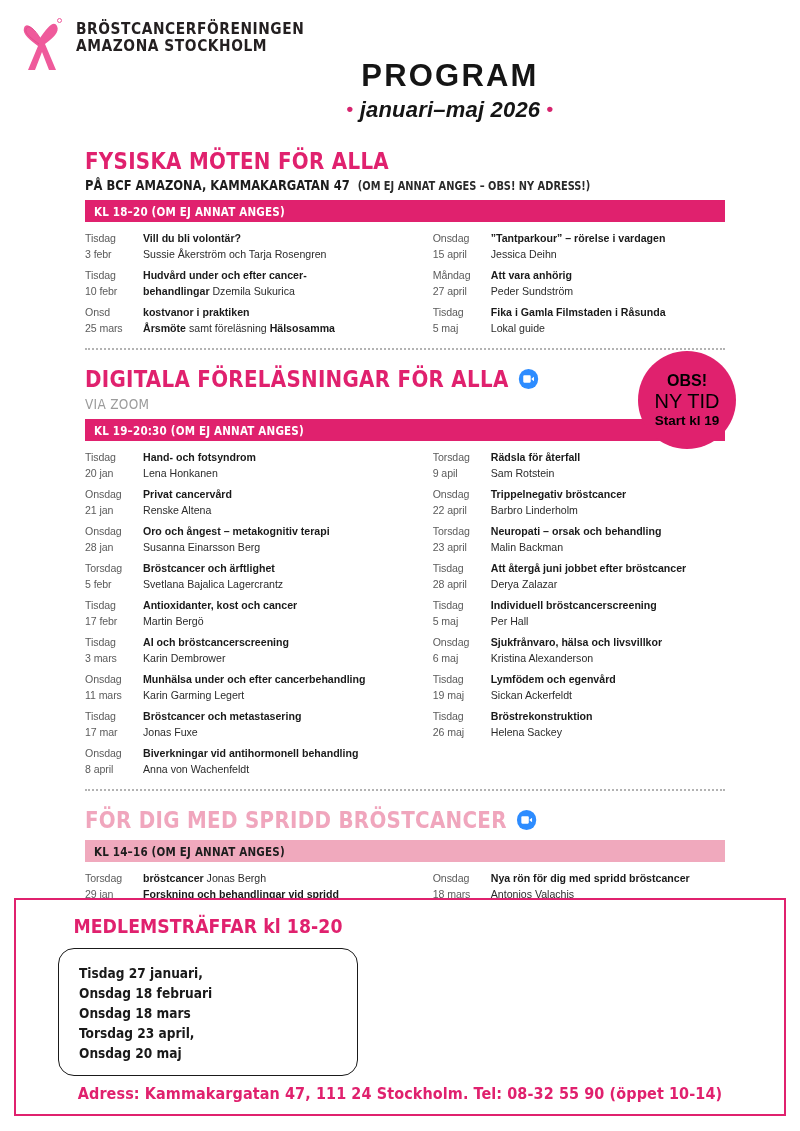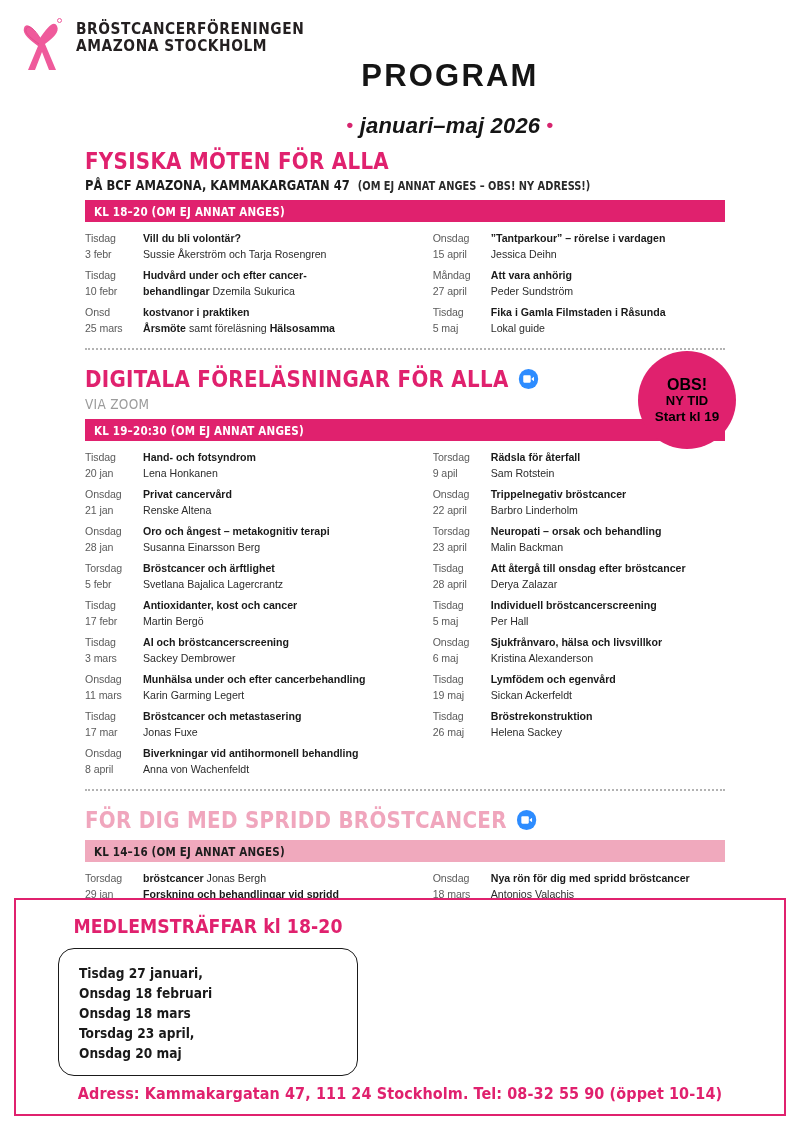--- a/index.html
+++ b/index.html
@@ -21,21 +21,21 @@
   .org-name div {
     font-family: "DejaVu Sans Condensed", "Liberation Sans Narrow", "Liberation Sans", sans-serif;
     font-weight: 700; font-size: 16.5px; letter-spacing: .6px; color: #231f20;
     transform: scaleX(.93); transform-origin: left center;
   }
   .title-block { position: absolute; left: 300px; top: 58px; width: 300px; text-align: center; }
   .program-title {
     font-size: 31px; font-weight: 700; letter-spacing: 2.2px; color: #151515;
   }
   .program-sub {
-    margin-top: 19px; font-size: 22px; font-weight: 700; font-style: italic;
+    margin-top: 3px; font-size: 22px; font-weight: 700; font-style: italic;
     letter-spacing: .2px; color: #151515;
   }
   .program-sub .dot { color: #d6246e; font-style: normal; font-size: 19px; vertical-align: 2px; }
 
   
   .section { padding: 0 75px 0 85px; }
   .sec-title {
     font-family: "DejaVu Sans Condensed", "Liberation Sans Narrow", "Liberation Sans", sans-serif;
     font-weight: 700; font-size: 23px; letter-spacing: .3px; color: #e0216e;
     display: flex; align-items: center; gap: 10px;
@@ -83,21 +83,21 @@
 
   
   .obs-badge {
     position: absolute; right: 64px; top: 351px;
     width: 98px; height: 98px; border-radius: 50%;
     background: #e0216e; color: #000000; z-index: 5;
     display: flex; flex-direction: column; align-items: center; justify-content: center;
     line-height: 1.13; text-align: center;
   }
   .obs-badge .l1 { font-size: 16px; font-weight: 700; }
-  .obs-badge .l2 { font-size: 13px; font-weight: 700; }
+  .obs-badge .l2 { font-size: 20px; font-weight: 400; }
   .obs-badge .l3 { font-size: 13.5px; font-weight: 700; }
 
   
   .bottom-frame {
     position: absolute; left: 14px; top: 898px; width: 772px; height: 218px;
     border: 2.5px solid #e0216e; background: #ffffff;
   }
   .bottom-cols { display: flex; padding: 14px 0 0 0; }
   .bcol { width: 50%; text-align: center; position: relative; }
   .bcol-title {
@@ -306,21 +306,21 @@
               </div>
             </div>
             <div class="ev-gap"></div>
             <div class="event">
               <div class="ev-date">
                 <div>Tisdag</div>
                 <div>3 mars</div>
               </div>
               <div class="ev-body">
                 <div><b>AI och bröstcancerscreening</b></div>
-                <div class="plain">Sackey Dembrower</div>
+                <div class="plain">Karin Dembrower</div>
               </div>
             </div>
             <div class="ev-gap"></div>
             <div class="event">
               <div class="ev-date">
                 <div>Onsdag</div>
                 <div>11 mars</div>
               </div>
               <div class="ev-body">
                 <div><b>Munhälsa under och efter cancerbehandling</b></div>
@@ -383,21 +383,21 @@
                 <div class="plain">Malin Backman</div>
               </div>
             </div>
             <div class="ev-gap"></div>
             <div class="event">
               <div class="ev-date">
                 <div>Tisdag</div>
                 <div>28 april</div>
               </div>
               <div class="ev-body">
-                <div><b>Att återgå till onsdag efter bröstcancer</b></div>
+                <div><b>Att återgå juni jobbet efter bröstcancer</b></div>
                 <div class="plain">Derya Zalazar</div>
               </div>
             </div>
             <div class="ev-gap"></div>
             <div class="event">
               <div class="ev-date">
                 <div>Tisdag</div>
                 <div>5 maj</div>
               </div>
               <div class="ev-body">

